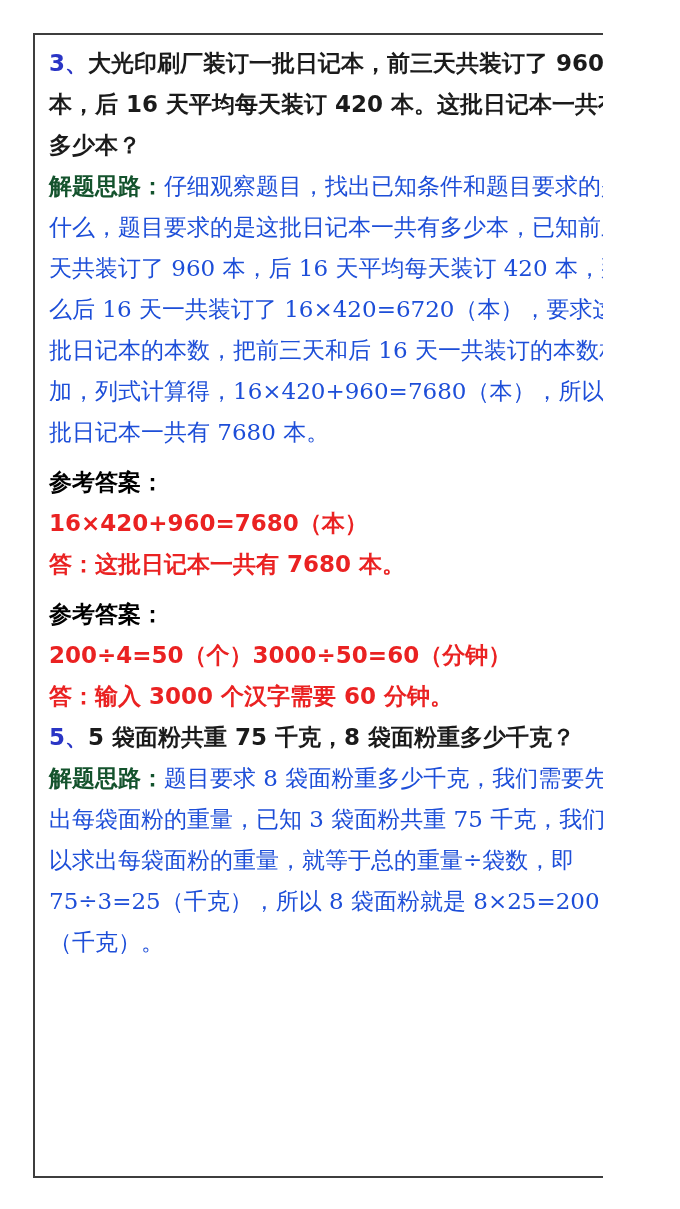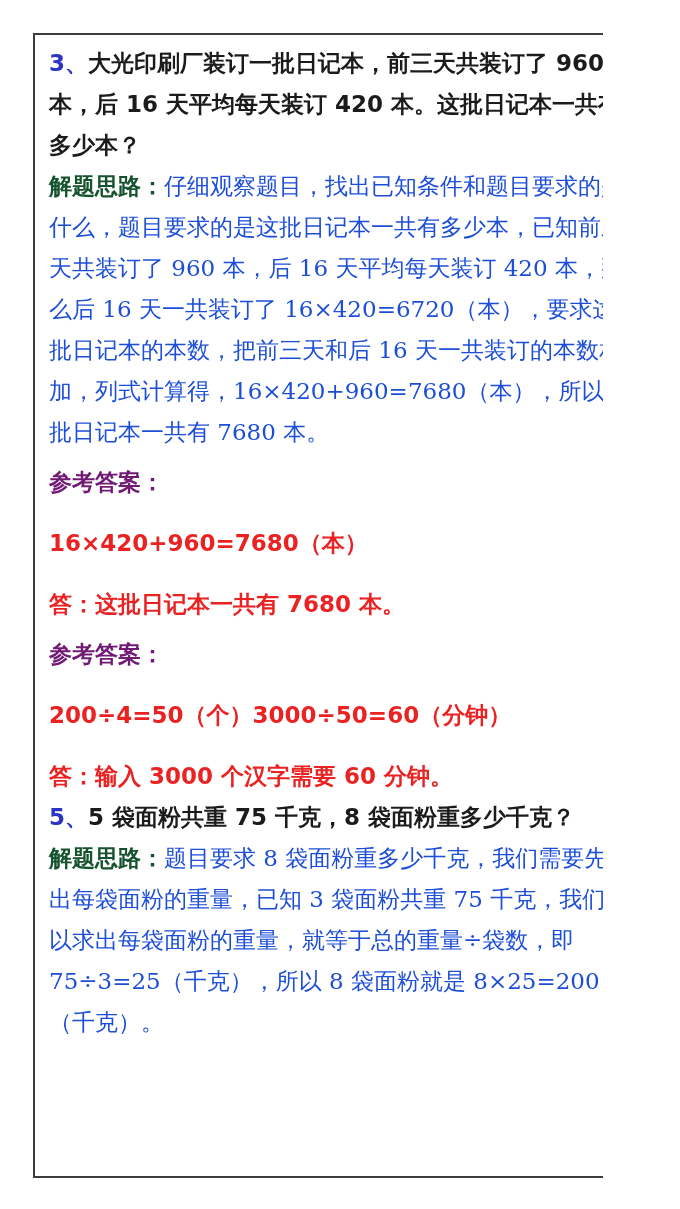--- a/index.html
+++ b/index.html
@@ -42,28 +42,27 @@
   .analysis .label {
     color: #14532d;
     font-weight: bold;
   }
   .analysis .body {
     color: #1d4ed8;
     font-weight: normal;
     font-family: "DejaVu Serif", serif;
   }
   .ref-label {
-    color: #701a75;
+    color: #000000;
     font-weight: bold;
     margin-top: 9px;
   }
   .equation, .final-answer {
     color: #ea2222;
     font-weight: bold;
-    margin-top: 20px;
   }
 </style>
 </head>
 <body>
 
 <div class="canvas">
   <div class="sheet">
 
     <div>
       <p class="question"><span class="num">3、</span><span>大光印刷厂装订一批日记本，前三天共装订了 960 本，后 16 天平均每天装订 420 本。这批日记本一共有多少本？</span></p>

